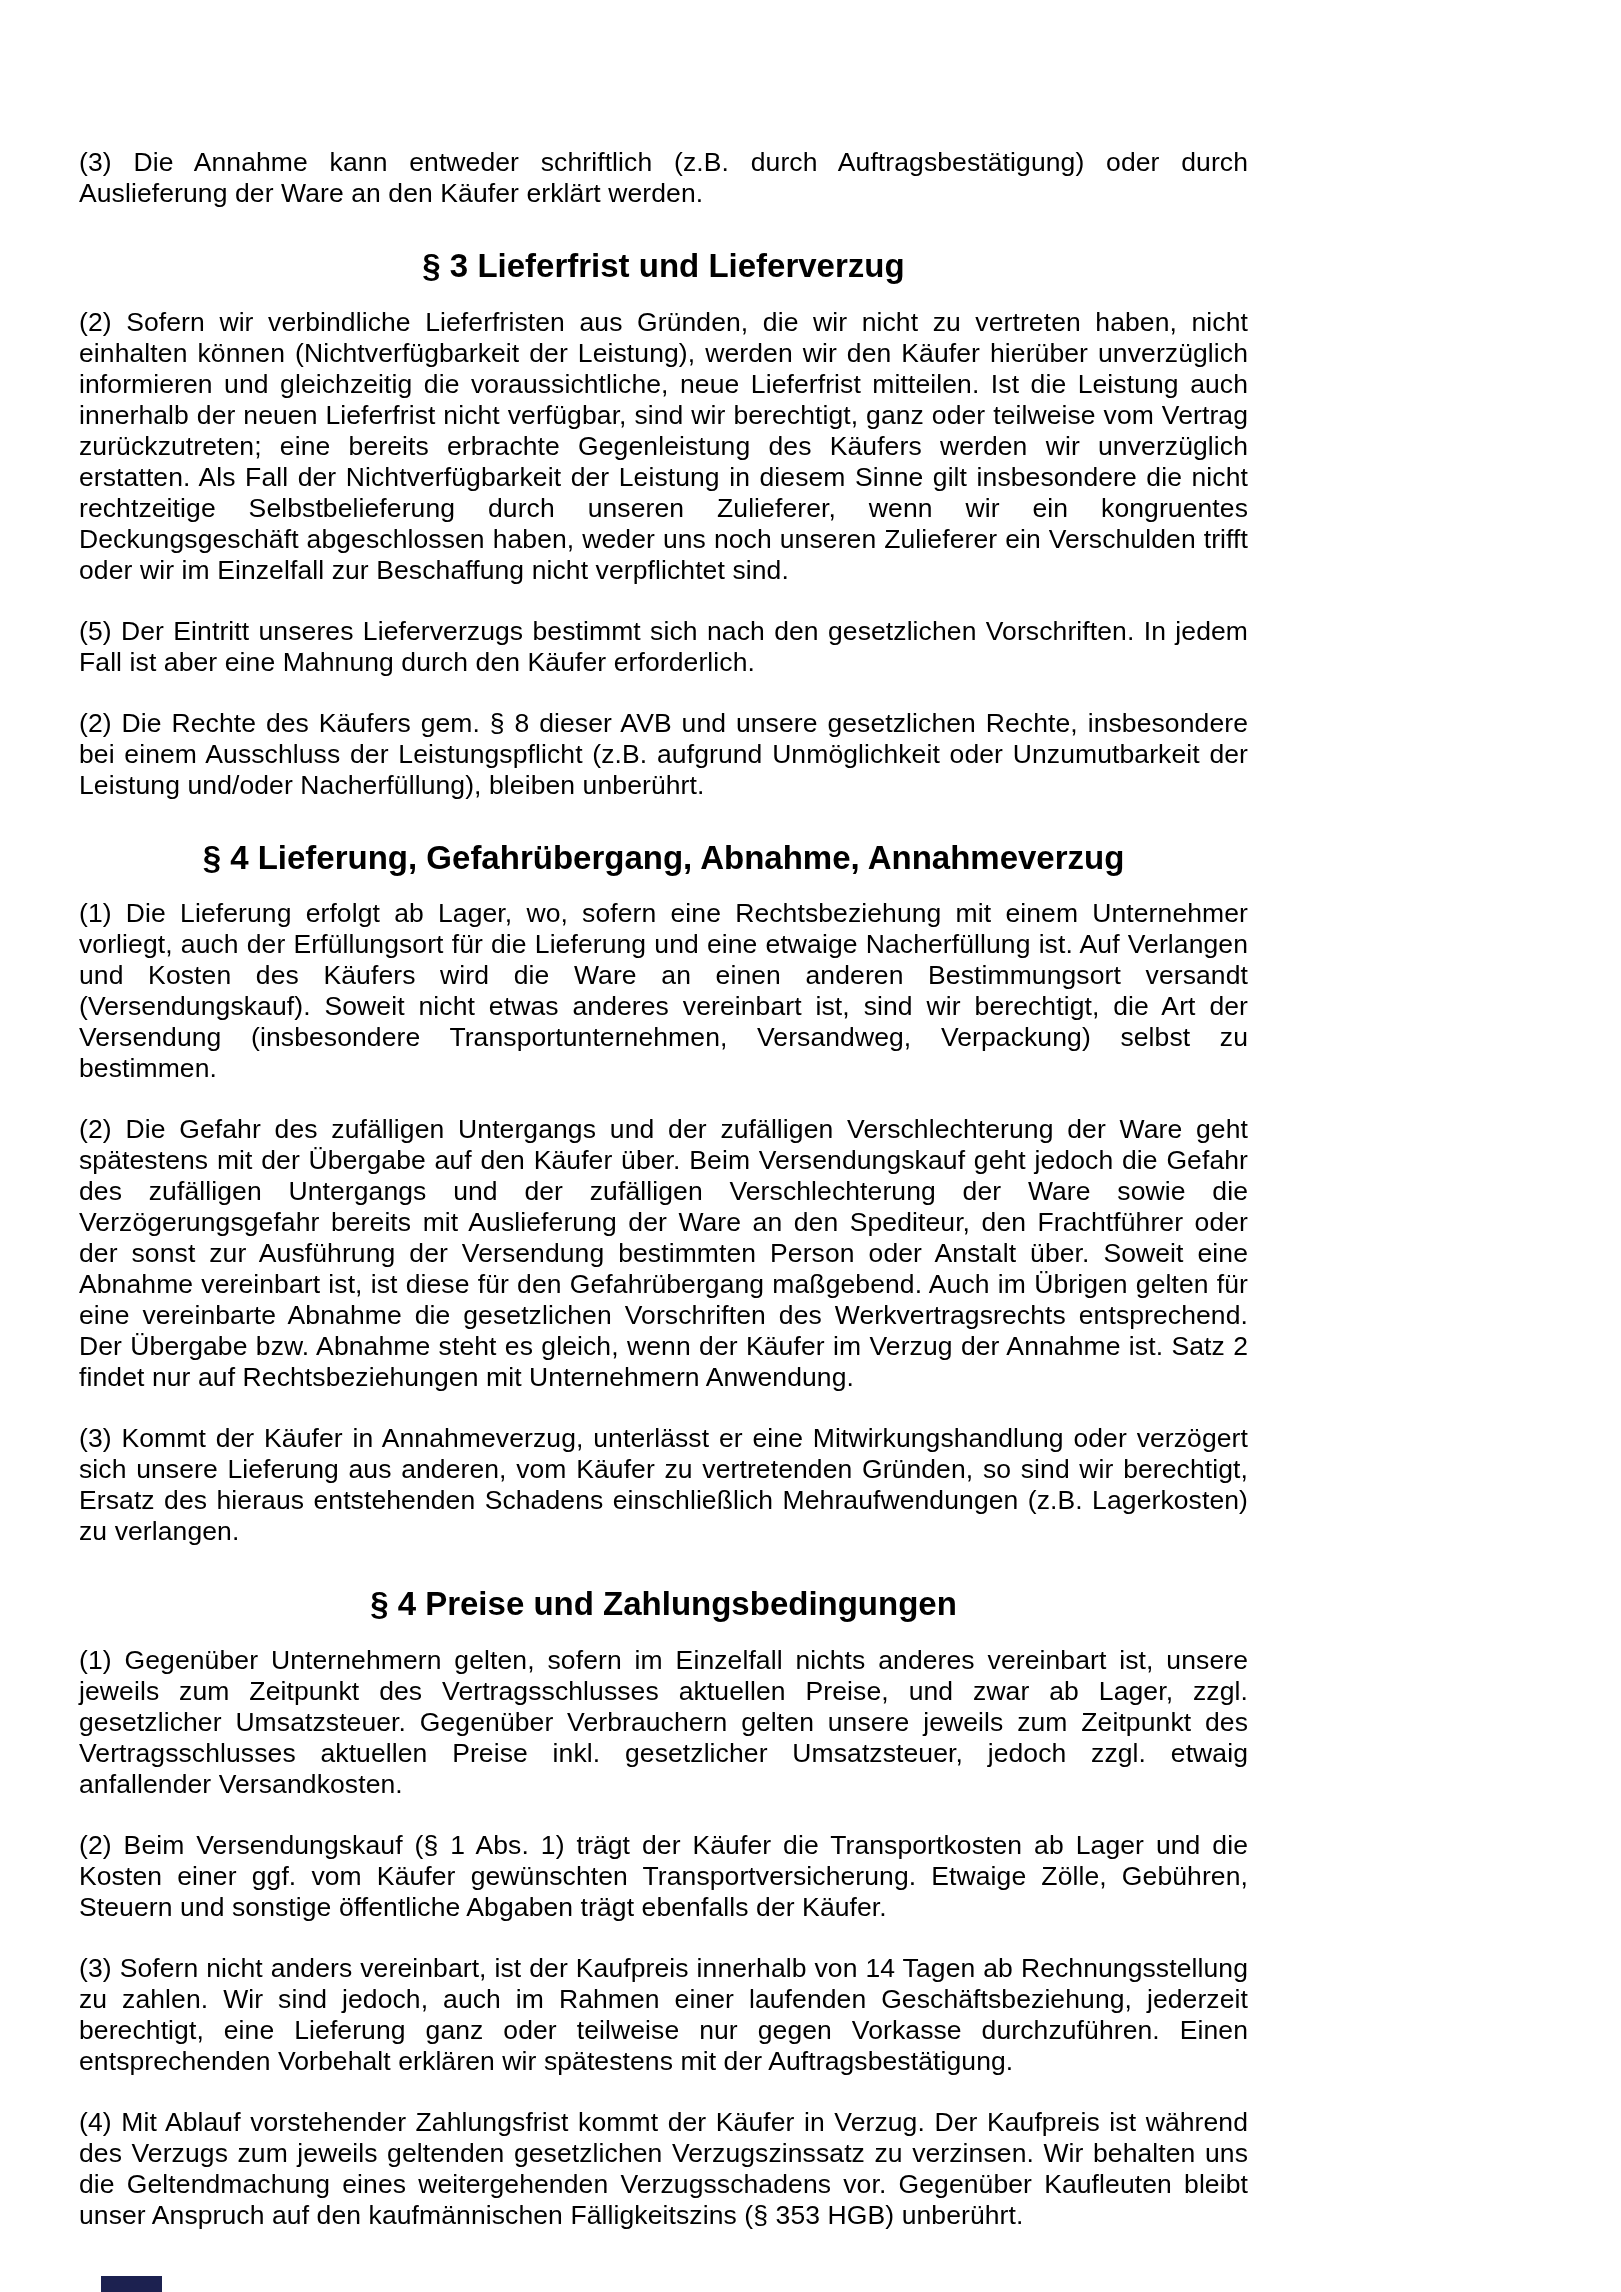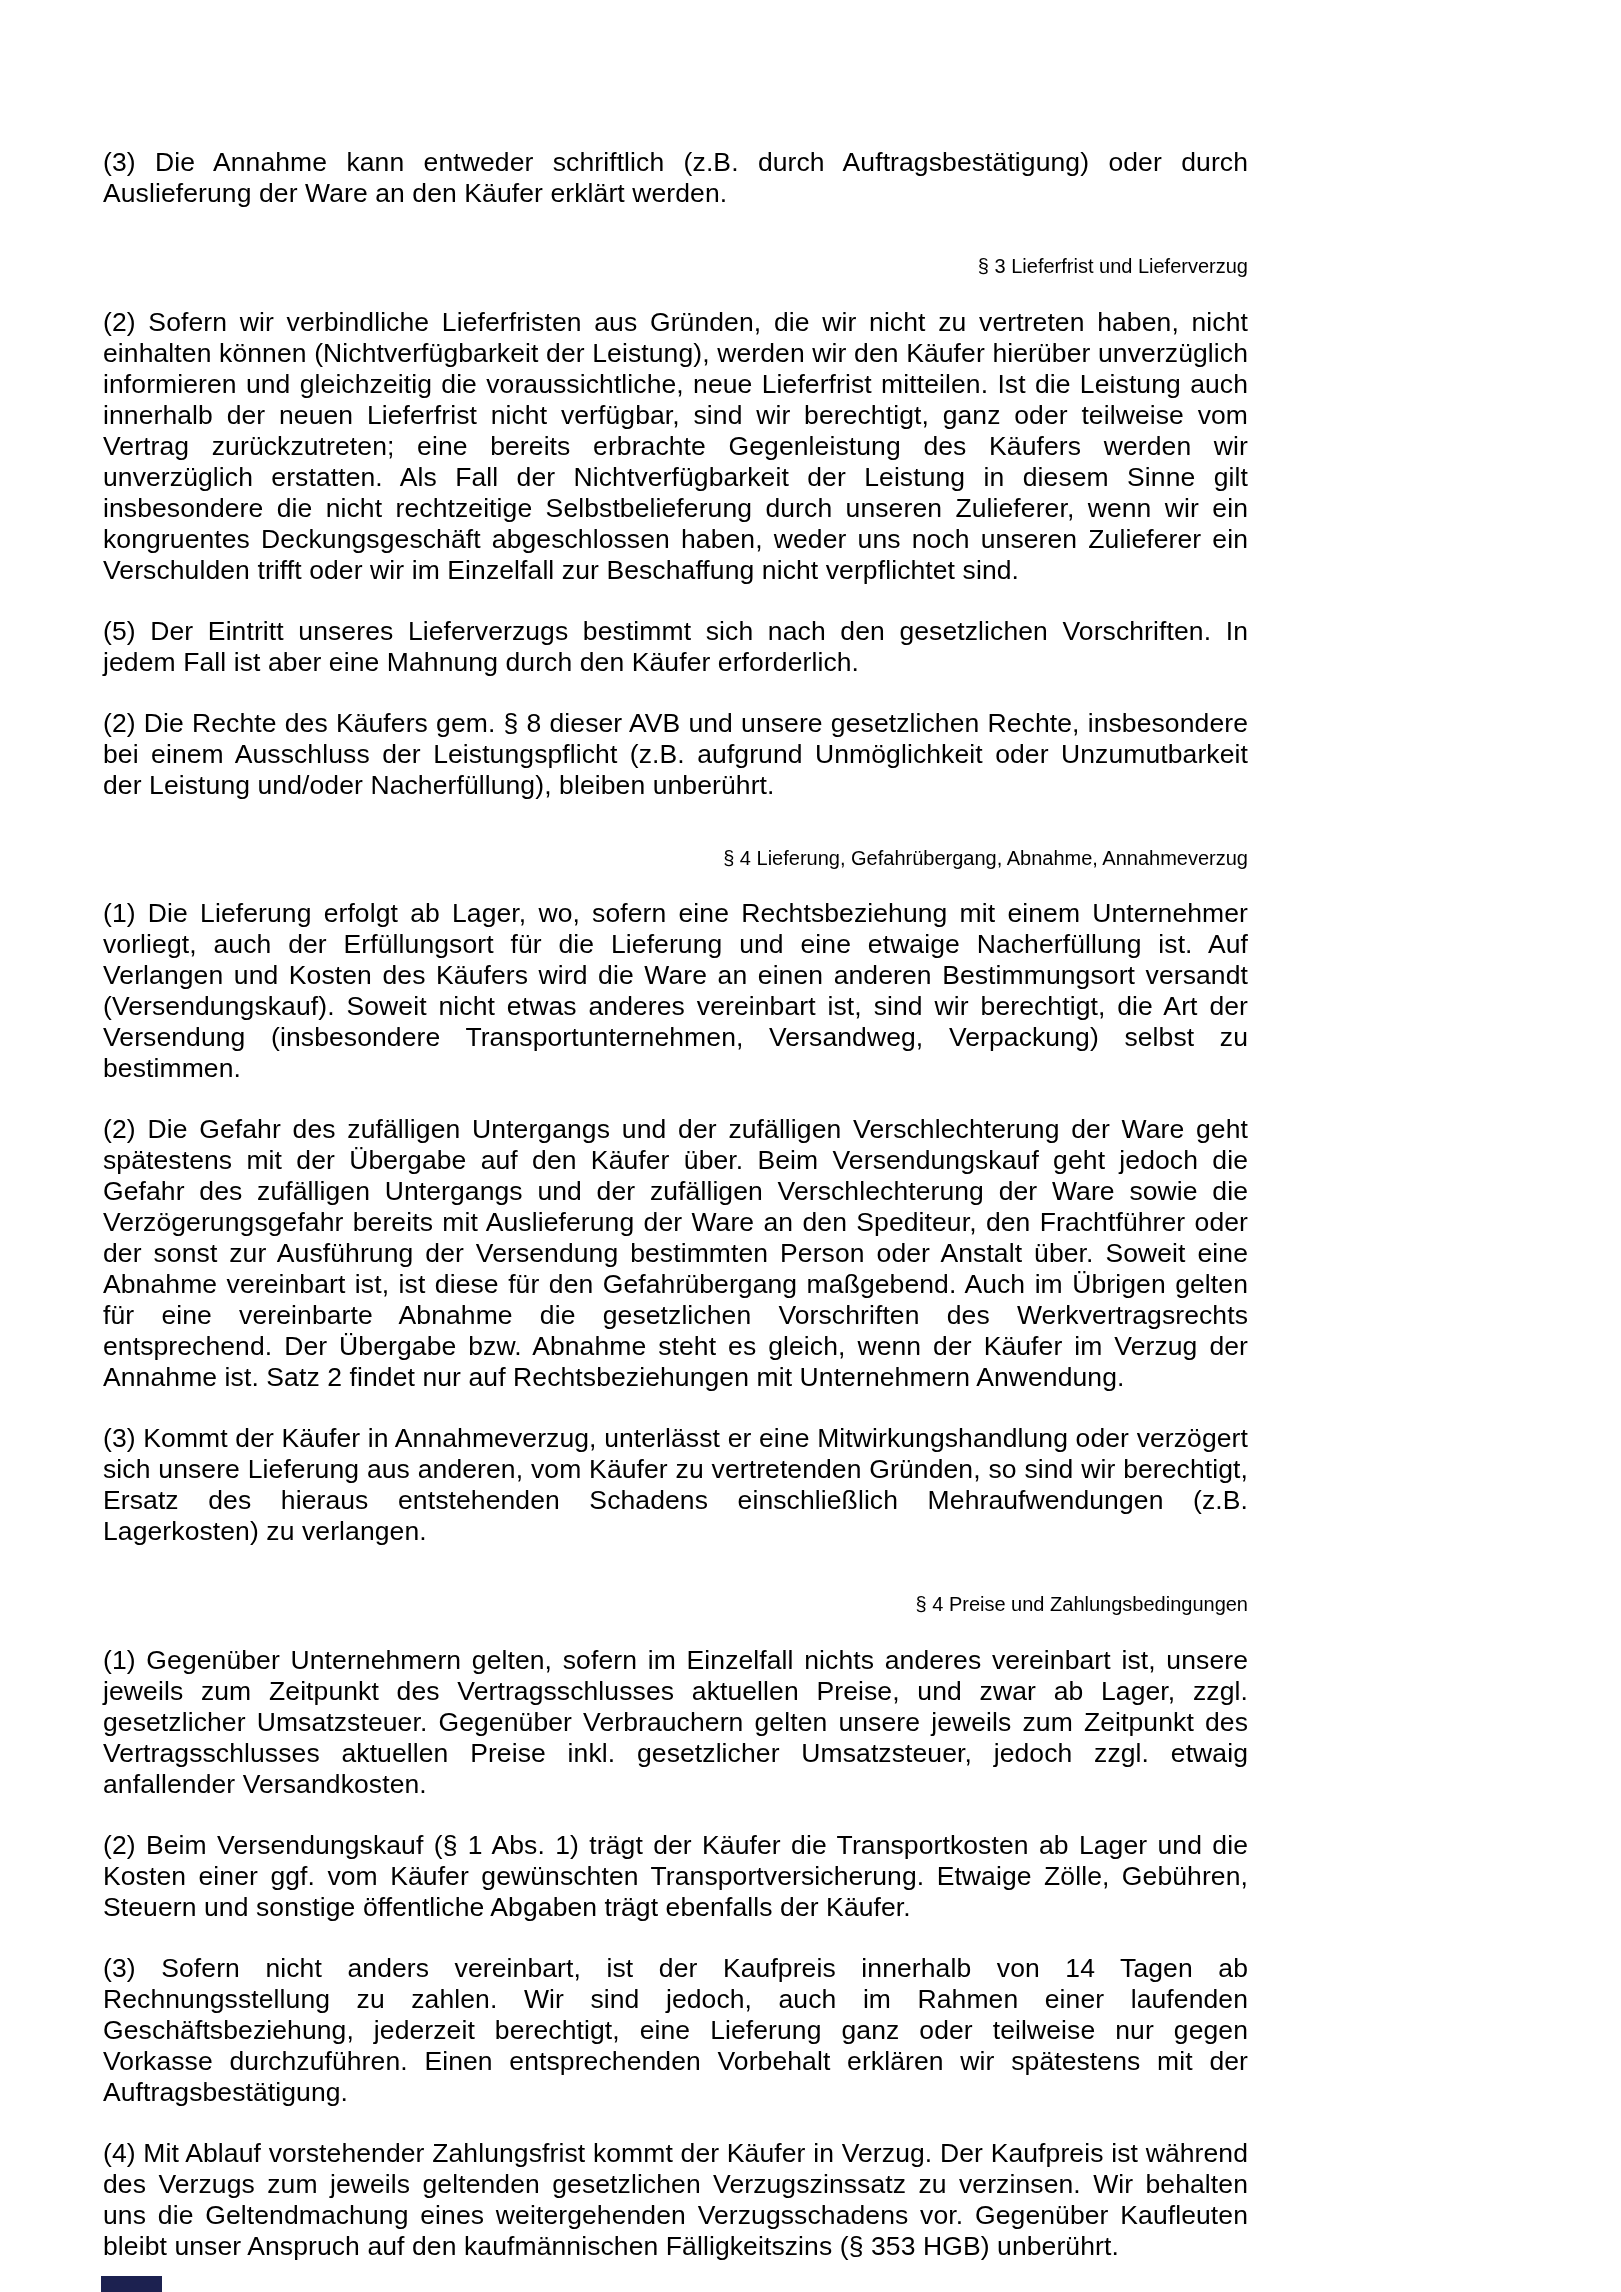--- a/index.html
+++ b/index.html
@@ -8,36 +8,36 @@
     background: #ffffff;
   }
   .page {
     position: relative;
     width: 1350px;
     height: 2293px;
     box-sizing: border-box;
     background: #ffffff;
     color: #000000;
     font-family: "Liberation Sans", "DejaVu Sans", sans-serif;
-    padding: 147px 102px 0 103px;
+    padding: 147px 102px 0 79px;
     overflow: hidden;
   }
   .para {
     font-size: 26.5px;
     line-height: 31px;
     margin: 0 0 30px 0;
     text-align: justify;
     letter-spacing: 0.1px;
   }
   .heading {
-    font-size: 20px;
+    font-size: 33px;
     line-height: 36px;
-    font-weight: normal;
+    font-weight: bold;
     margin: 39px 0 22.5px 0;
-    text-align: right;
+    text-align: center;
   }
   .para:first-child {
     margin-top: 0;
   }
   .page-fragment {
     position: absolute;
     left: 101px;
     top: 2276px;
     width: 61px;
     height: 16.7px;

